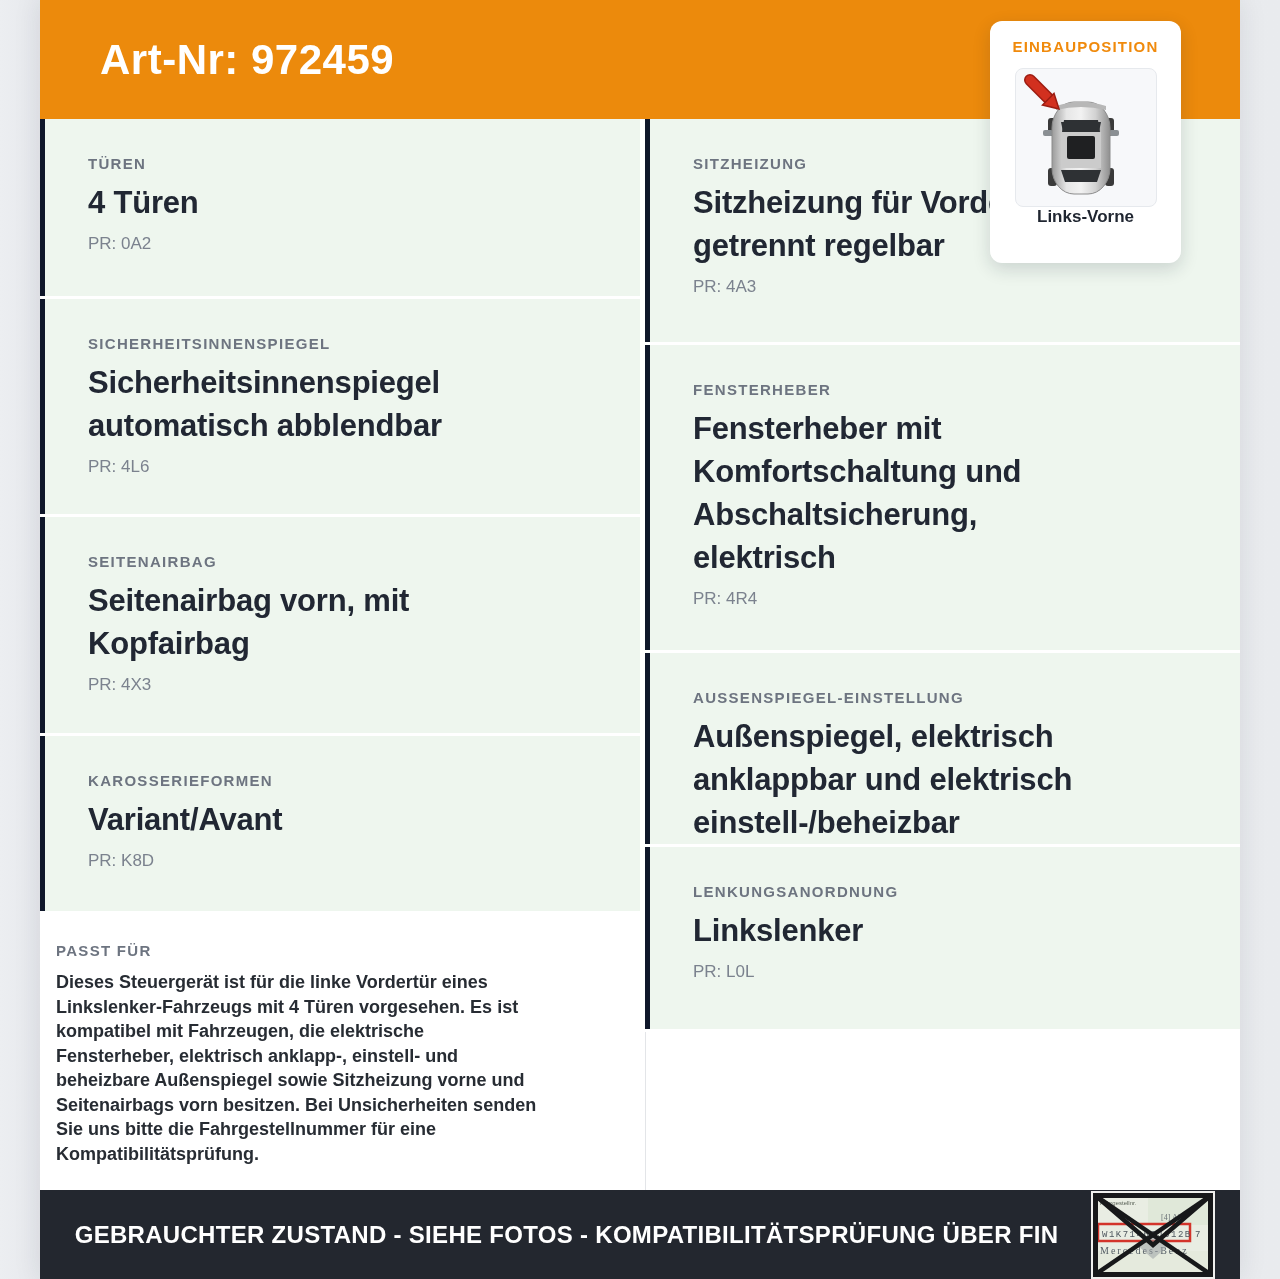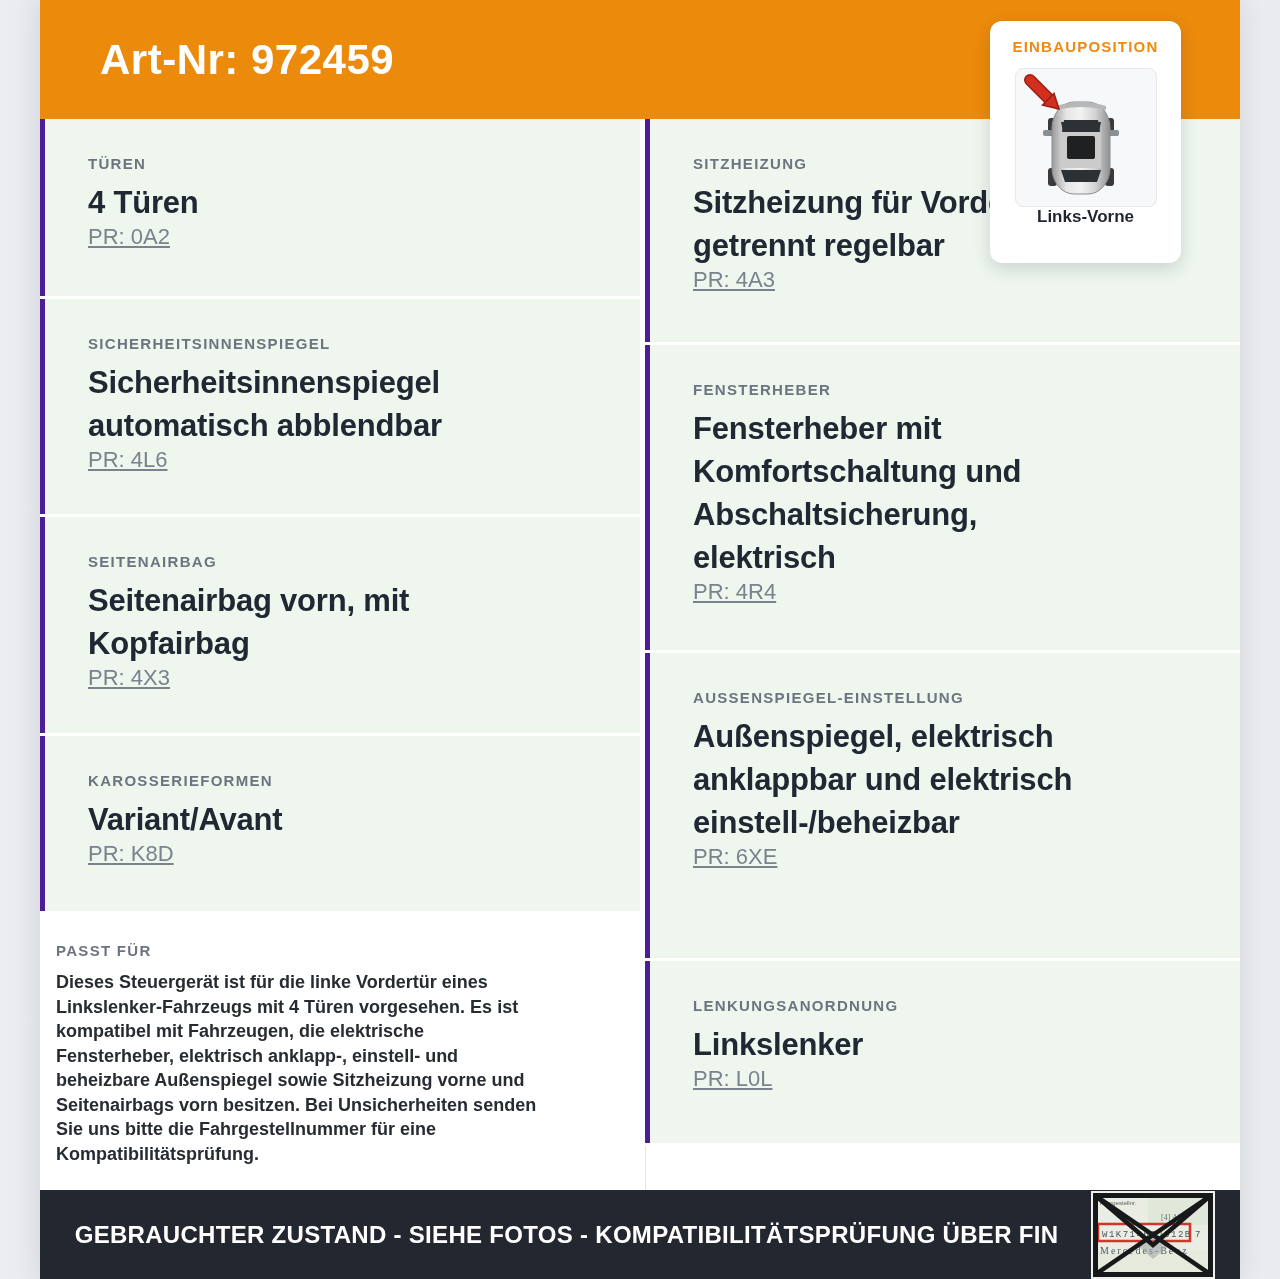--- a/index.html
+++ b/index.html
@@ -9,28 +9,28 @@
   .content{position:absolute;left:40px;top:0;width:1200px;height:1279px;background:#ffffff;
            box-shadow:0 0 26px rgba(30,40,60,.10);}
   
   .header{height:119px;background:#ec8a0c;display:flex;align-items:center;}
   .header h1{margin:0;padding-left:60px;font-size:42px;font-weight:700;color:#ffffff;letter-spacing:.5px;}
   
   .main{display:flex;gap:5px;height:1071px;background:#ffffff;}
   .col{display:flex;flex-direction:column;gap:3px;}
   .col-left{width:600px;}
   .col-right{width:595px;}
-  .card{box-sizing:border-box;background:#eef6ee;border-left:5px solid #4c1d95;
+  .card{box-sizing:border-box;background:#eef6ee;border-left:5px solid #0f172a;
         padding:36px 40px 28px 43px;}
   .card .label{font-size:15px;font-weight:700;letter-spacing:1.3px;color:#6d7480;}
   .card h2{margin:9px 0 0;font-size:31px;line-height:43px;font-weight:700;color:#212733;
            letter-spacing:-.2px;white-space:pre-line;}
-  .card .pr{margin-top:0;font-size:22px;color:#7b828e;text-decoration:underline;}
+  .card .pr{margin-top:10px;font-size:17px;color:#7b828e;}
   .hl1{height:179px}.hl2{height:219px}.hl3{height:219px}.hl4{height:177px}
-  .hr1{height:223px}.hr2{height:305px}.hr3{height:305px}.hr4{height:182px}
+  .hr1{height:223px}.hr2{height:305px}.hr3{height:191px}.hr4{height:182px}
   .card-white{box-sizing:border-box;flex:1;background:#ffffff;border-left:none;
               padding:28px 30px 24px 16px;}
   .card-white .label{font-size:15px;font-weight:700;letter-spacing:1.3px;color:#6d7480;}
   .fit-text{margin-top:11px;font-size:18px;font-weight:600;line-height:24.5px;color:#272c33;
             white-space:pre-line;}
   .filler{flex:1;background:#ffffff;border-left:1px solid #e3e5e8;}
   
   .ep-card{position:absolute;left:950px;top:21px;width:191px;height:242px;z-index:5;
            background:#ffffff;border-radius:12px;box-shadow:0 6px 18px rgba(20,30,50,.16);
            text-align:center;padding-top:17px;box-sizing:border-box;}

